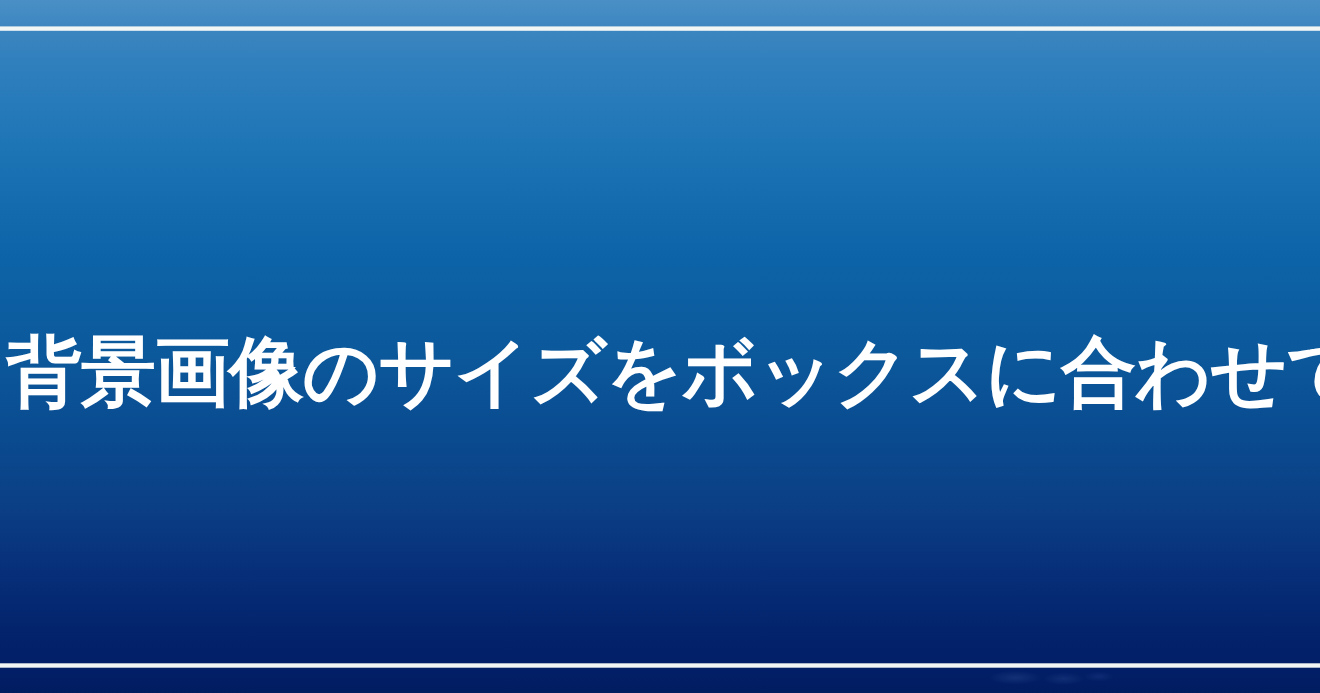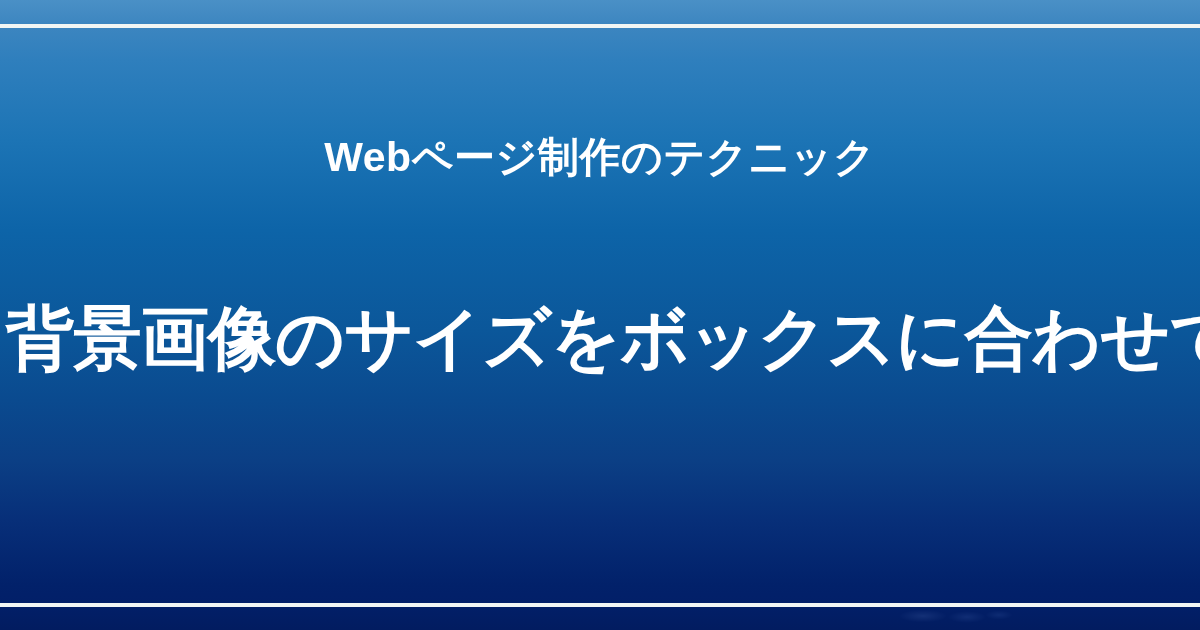--- a/index.html
+++ b/index.html
@@ -92,21 +92,20 @@
     pointer-events: none;
   }
 </style>
 </head>
 <body>
 
 <div id="banner">
 
   <div class="rule top"></div>
 
-  <div class="subtitle">Webページ制作のテクニック</div>
 
   <div class="title">背景画像のサイズをボックスに合わせて変化させたい</div>
 
   <div class="rule bottom"></div>
 
   <div class="artifact"></div>
 
 </div>
 
 </body></html>

